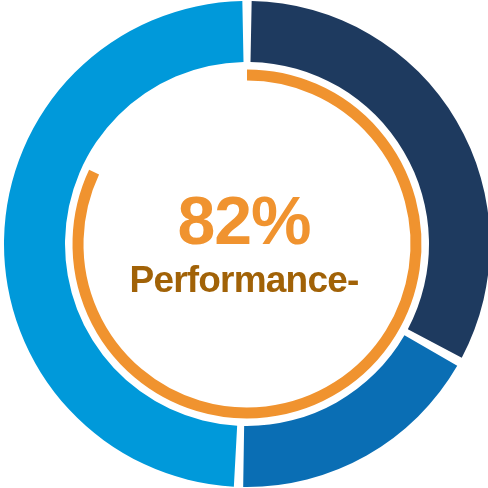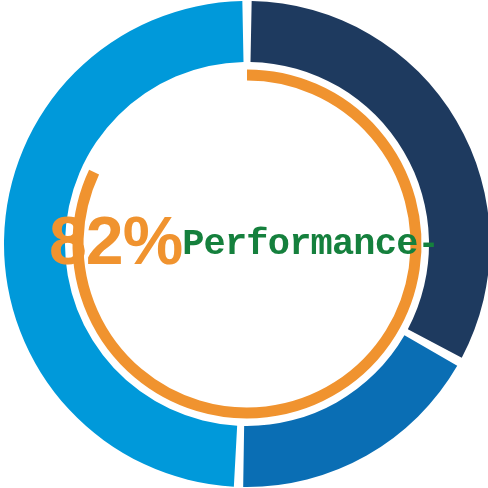--- a/index.html
+++ b/index.html
@@ -26,43 +26,43 @@
     height: 488px;
     display: block;
   }
   #center-label {
     position: absolute;
     left: 0;
     top: 0;
     width: 488px;
     height: 488px;
     display: flex;
-    flex-direction: row;
+    flex-direction: column;
     align-items: center;
     justify-content: center;
     pointer-events: none;
   }
   #percent-value {
     font-family: "Liberation Sans", sans-serif;
     font-weight: 700;
     font-size: 68px;
     line-height: 0.95;
     letter-spacing: -1px;
     color: #F0932F;
     margin: 0 0 8px 0;
     text-align: center;
     white-space: nowrap;
   }
   #label-lines {
-    font-family: Liberation Mono, monospace;
+    font-family: Liberation Sans, sans-serif;
     font-weight: 700;
     font-size: 37px;
     line-height: 1.04;
     letter-spacing: -0.8px;
-    color: #15803d;
+    color: #a16207;
     text-align: center;
     margin: 0;
   }
   #label-lines .label-line {
     display: block;
     white-space: nowrap;
   }
 </style>
 </head>
 <body>

